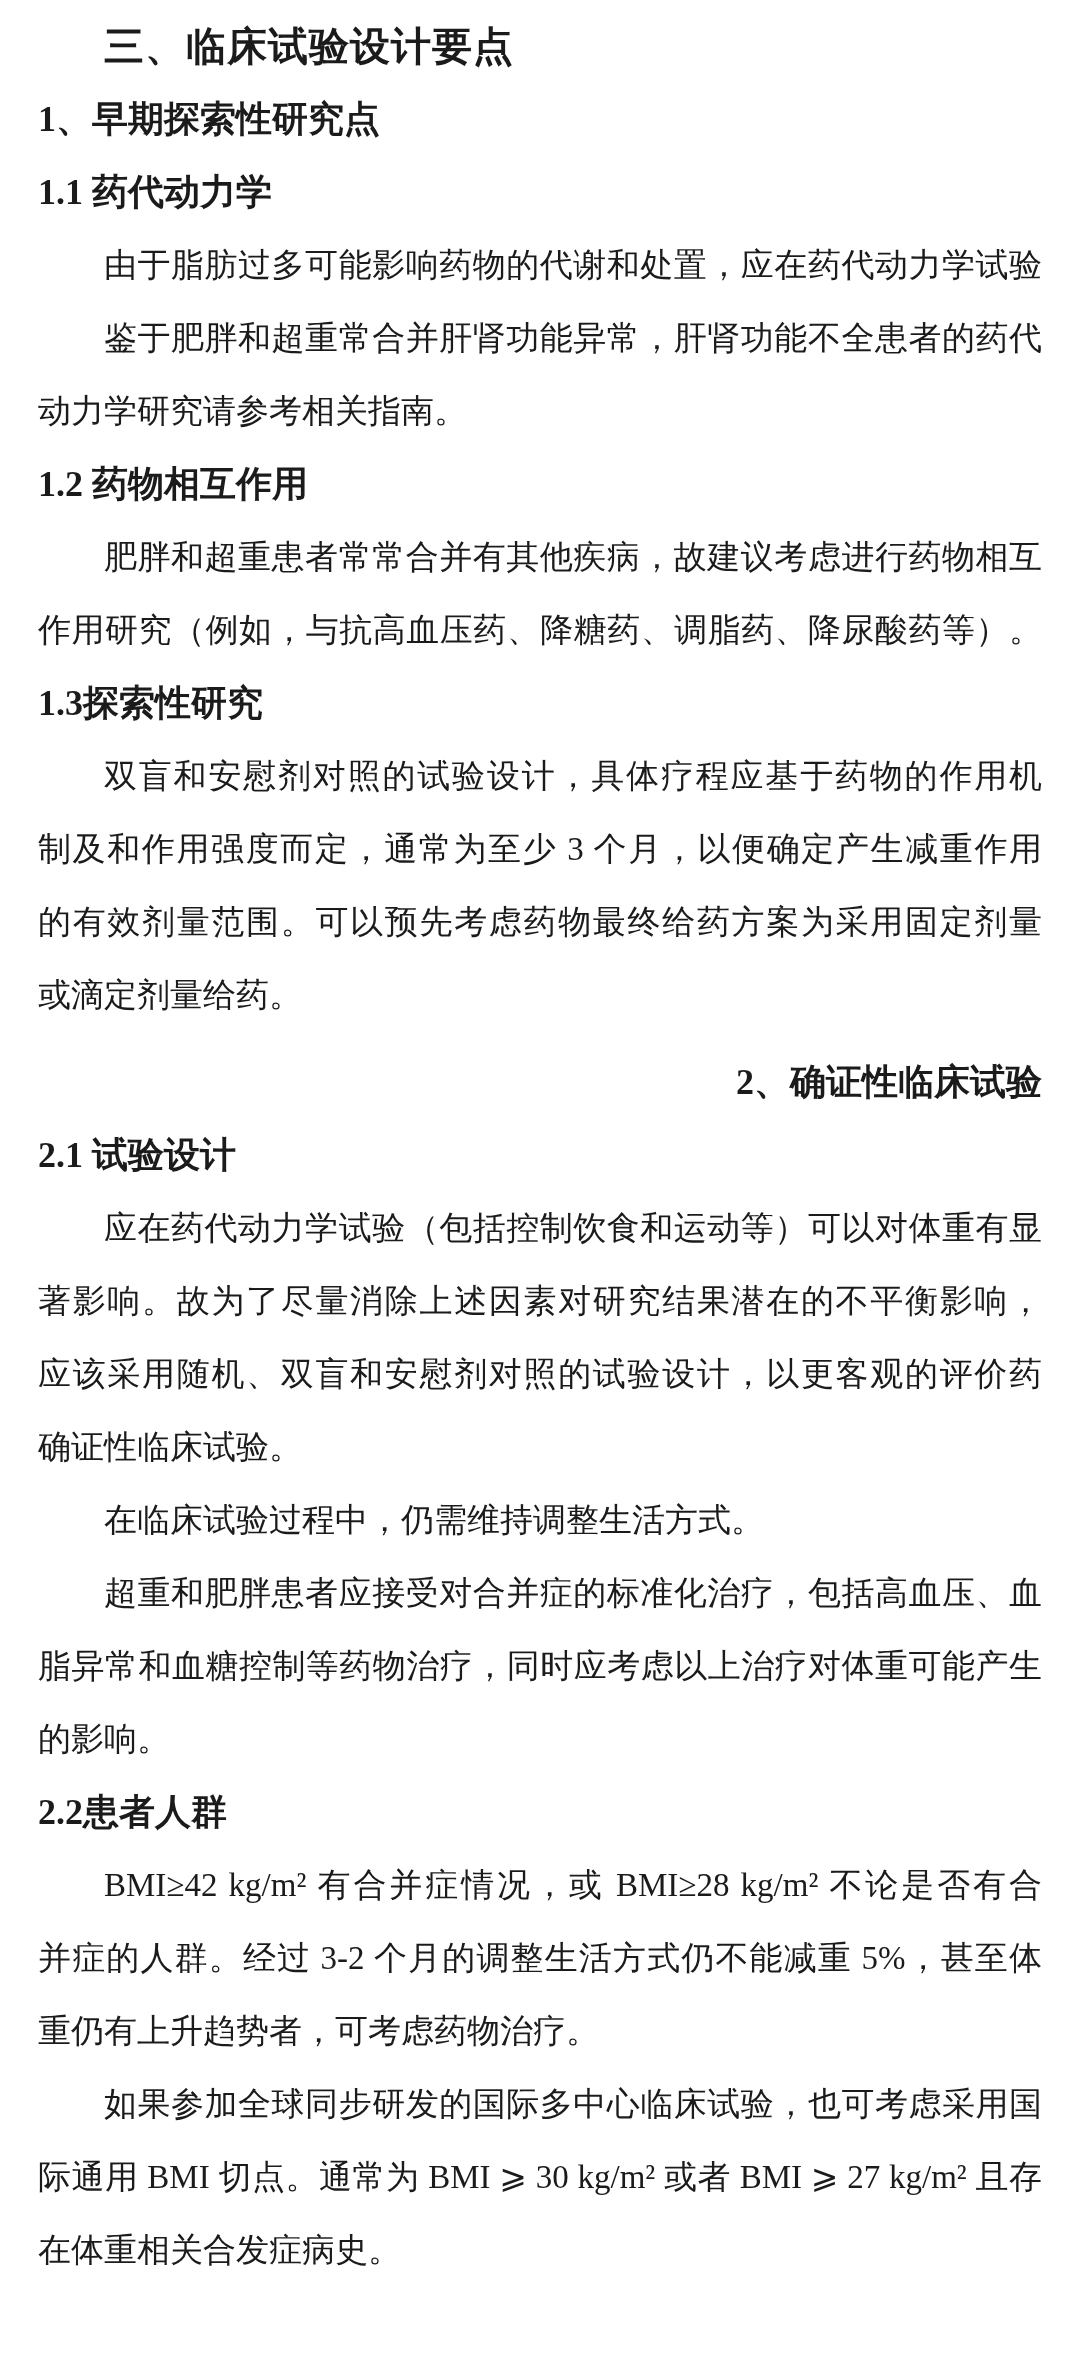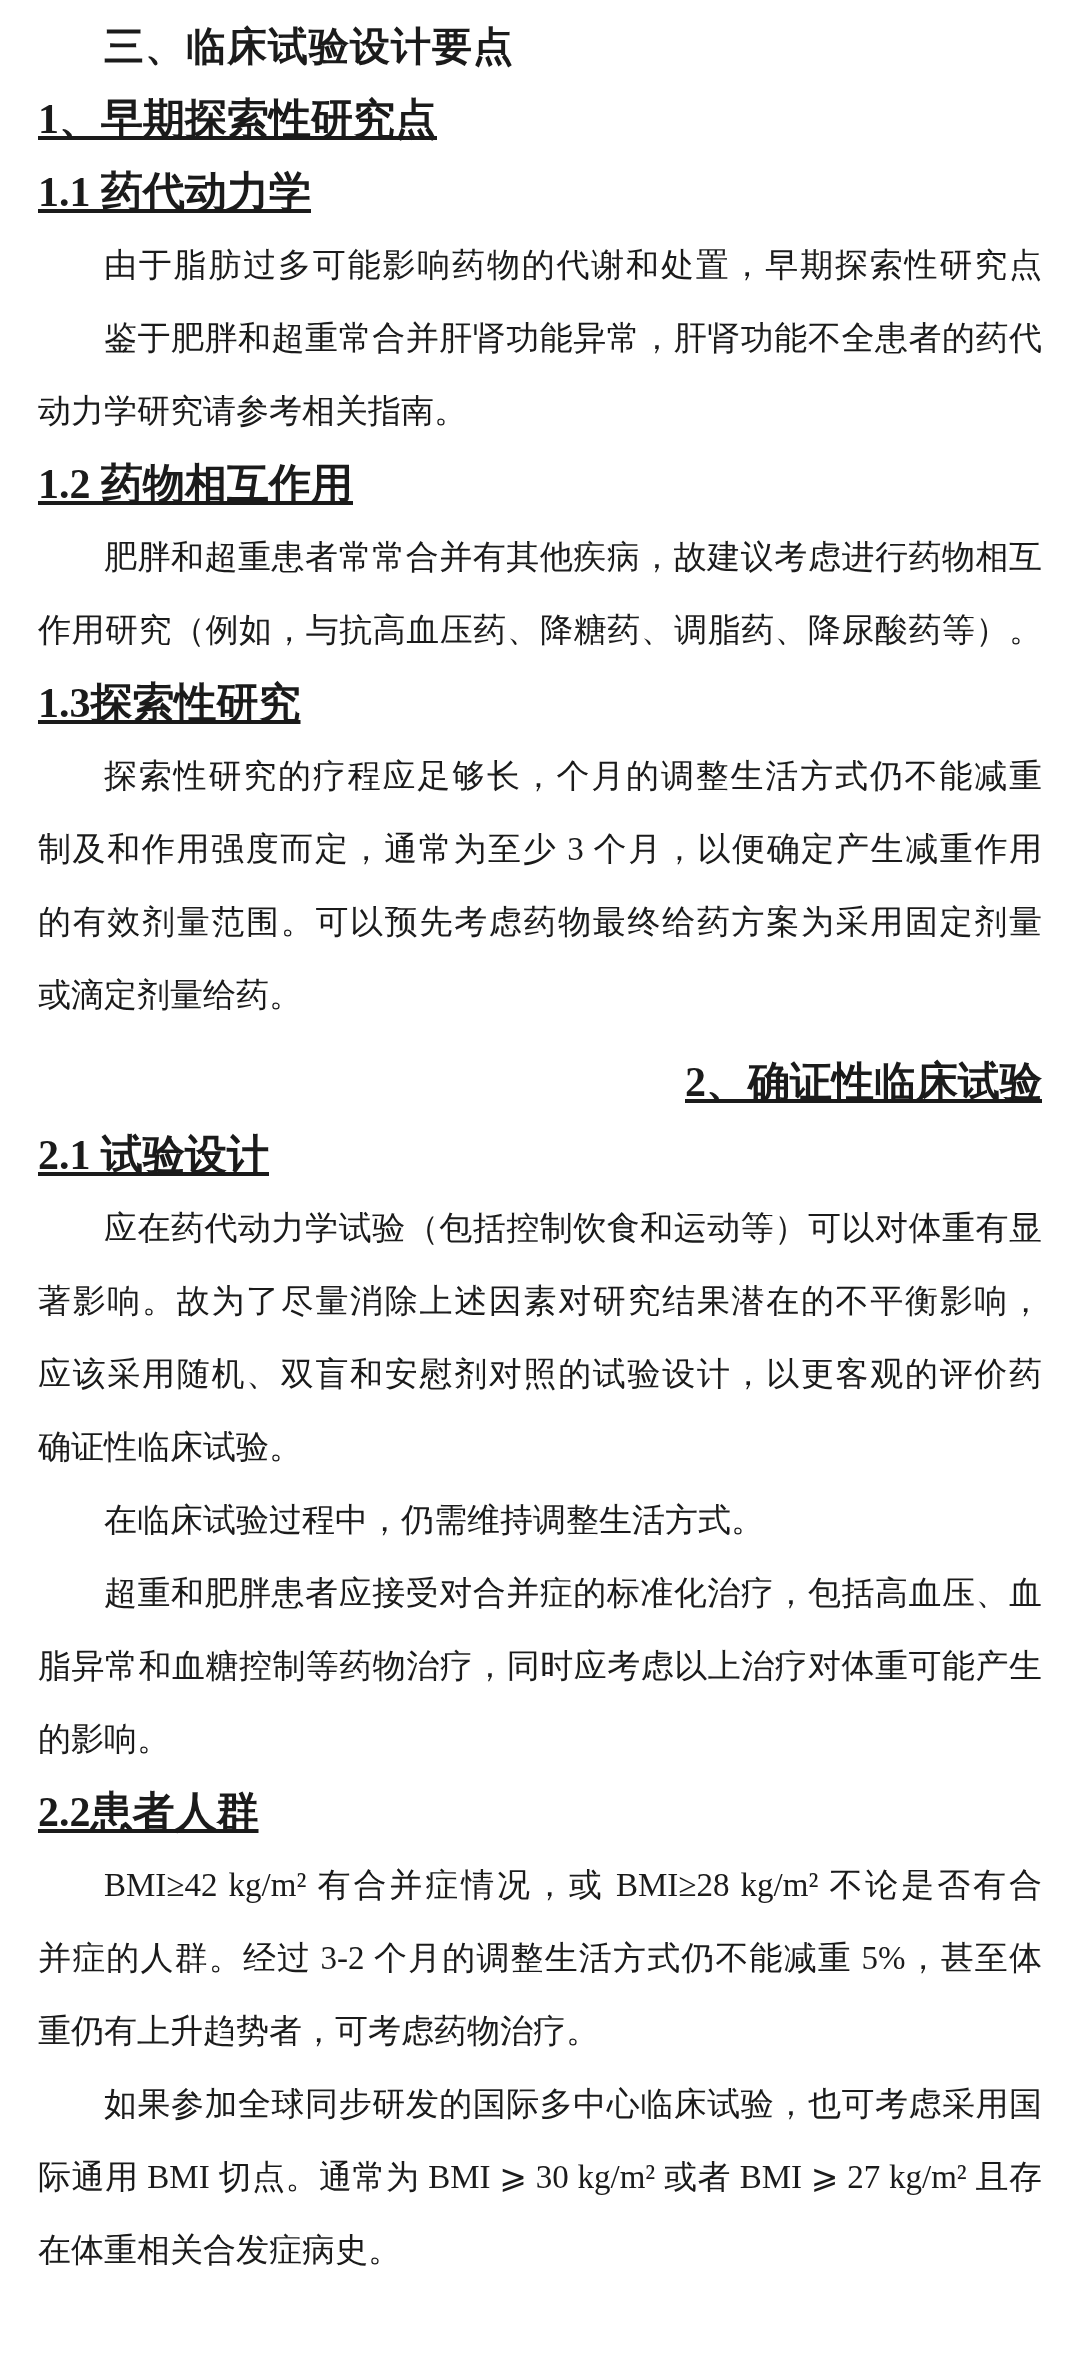--- a/index.html
+++ b/index.html
@@ -31,22 +31,21 @@
   
   .ind { text-indent: 2em; }
   
   .fill {
     text-align: justify;
     text-align-last: justify;
   }
   
   .h {
     font-weight: 700;
-    font-size: 42px;
-    text-decoration: underline;
+    font-size: 36px;
   }
   
   .t {
     font-weight: 700;
     font-size: 40px;
     font-family: "Liberation Sans", "DejaVu Sans", sans-serif;
     text-indent: 66px;
     letter-spacing: 1px;
   }
   
@@ -55,32 +54,32 @@
 </head>
 <body>
 
 <div class="page">
 
   <div class="line t">三、临床试验设计要点</div>
 
   <div class="line h">1、早期探索性研究点</div>
   <div class="line h">1.1 药代动力学</div>
 
-  <div class="line ind fill">由于脂肪过多可能影响药物的代谢和处置，早期探索性研究点</div>
+  <div class="line ind fill">由于脂肪过多可能影响药物的代谢和处置，应在药代动力学试验</div>
   <div class="line ind fill">鉴于肥胖和超重常合并肝肾功能异常，肝肾功能不全患者的药代</div>
   <div class="line">动力学研究请参考相关指南。</div>
 
   <div class="line h">1.2 药物相互作用</div>
 
   <div class="line ind fill">肥胖和超重患者常常合并有其他疾病，故建议考虑进行药物相互</div>
   <div class="line fill">作用研究（例如，与抗高血压药、降糖药、调脂药、降尿酸药等）。</div>
 
   <div class="line h">1.3探索性研究</div>
 
-  <div class="line ind fill">探索性研究的疗程应足够长，个月的调整生活方式仍不能减重</div>
+  <div class="line ind fill">双盲和安慰剂对照的试验设计，具体疗程应基于药物的作用机</div>
   <div class="line fill">制及和作用强度而定，通常为至少 3 个月，以便确定产生减重作用</div>
   <div class="line fill">的有效剂量范围。可以预先考虑药物最终给药方案为采用固定剂量</div>
   <div class="line">或滴定剂量给药。</div>
 
   <div class="line h gap">2、确证性临床试验</div>
   <div class="line h">2.1 试验设计</div>
 
   <div class="line ind fill">应在药代动力学试验（包括控制饮食和运动等）可以对体重有显</div>
   <div class="line fill">著影响。故为了尽量消除上述因素对研究结果潜在的不平衡影响，</div>
   <div class="line fill">应该采用随机、双盲和安慰剂对照的试验设计，以更客观的评价药</div>

